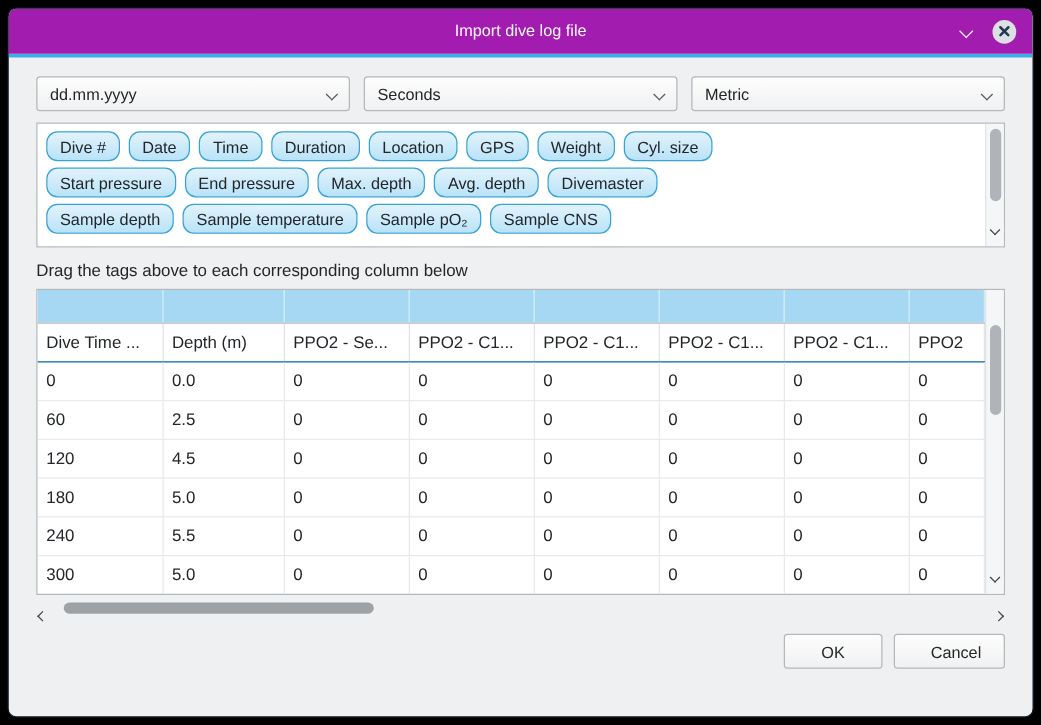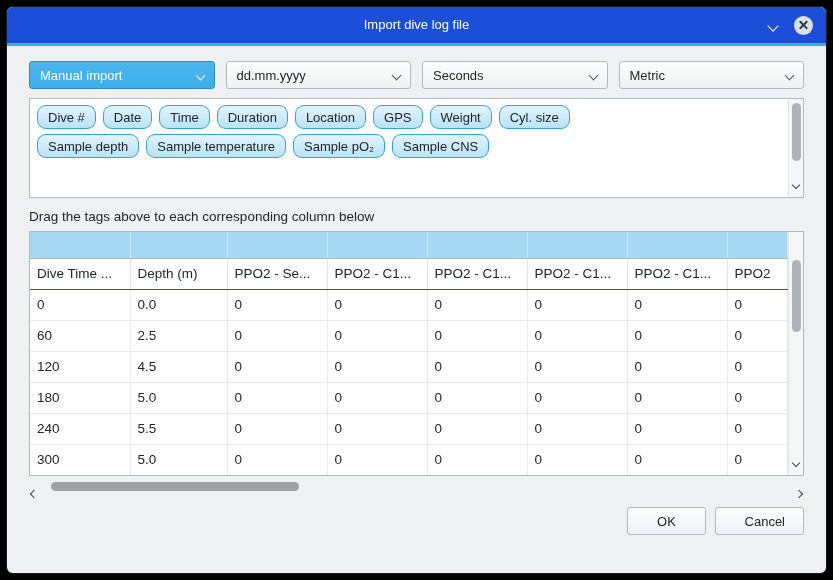--- a/index.html
+++ b/index.html
@@ -2,21 +2,21 @@
 <html><head>
 <meta charset="utf-8">
 <style>
   * { margin:0; padding:0; box-sizing:border-box; }
   html,body { width:833px; height:580px; background:#000; overflow:hidden;
               font-family:"Liberation Sans", sans-serif; }
   .window { position:absolute; left:6px; top:6px; width:821px; height:568px;
             background:#eff0f1; border-radius:7px; overflow:hidden; border:1px solid #121c26; }
 
   
-  .titlebar { height:36px; background:#1d4ed8; position:relative; }
+  .titlebar { height:36px; background:#a21caf; position:relative; }
   .titlebar-title { position:absolute; left:0; right:0; top:0; height:36px; line-height:36px;
                     text-align:center; color:#fcfcfc; font-size:13px; }
   .titlebar-buttons { position:absolute; right:13px; top:0; height:36px; display:flex; align-items:center; gap:17px; }
   .chev { width:7px; height:7px; border-right:1.7px solid #555a5e; border-bottom:1.7px solid #555a5e; display:inline-block; }
   .chev.down  { transform:rotate(45deg); }
   .chev.left  { transform:rotate(135deg); }
   .chev.right { transform:rotate(-45deg); }
   .tb-chev .chev { width:8px; height:8px; border-color:#fcfcfc; border-width:1.8px; margin-top:-3px; }
   .close-btn { width:19px; height:19px; border-radius:50%; background:#dde0e3; position:relative; }
   .close-btn::before,.close-btn::after { content:""; position:absolute; left:4px; top:8.5px;
@@ -86,24 +86,20 @@
     <div class="titlebar-buttons">
       <span class="tb-chev"><span class="chev down"></span></span>
       <span class="close-btn"></span>
     </div>
   </div>
   <div class="accent"></div>
 
   <div class="content">
 
     <div class="combo-row">
-        <div class="combo active">
-          <span class="combo-label">Manual import</span>
-          <span class="chev down"></span>
-        </div>
         <div class="combo">
           <span class="combo-label">dd.mm.yyyy</span>
           <span class="chev down"></span>
         </div>
         <div class="combo">
           <span class="combo-label">Seconds</span>
           <span class="chev down"></span>
         </div>
         <div class="combo">
           <span class="combo-label">Metric</span>
@@ -117,20 +113,27 @@
             <span class="tag">Dive #</span>
             <span class="tag">Date</span>
             <span class="tag">Time</span>
             <span class="tag">Duration</span>
             <span class="tag">Location</span>
             <span class="tag">GPS</span>
             <span class="tag">Weight</span>
             <span class="tag">Cyl. size</span>
           </div>
           <div class="tag-row">
+            <span class="tag">Start pressure</span>
+            <span class="tag">End pressure</span>
+            <span class="tag">Max. depth</span>
+            <span class="tag">Avg. depth</span>
+            <span class="tag">Divemaster</span>
+          </div>
+          <div class="tag-row">
             <span class="tag">Sample depth</span>
             <span class="tag">Sample temperature</span>
             <span class="tag">Sample pO₂</span>
             <span class="tag">Sample CNS</span>
           </div>
         </div>
       <div class="vscroll">
         <div class="thumb" style="top:4px;height:58px;"></div>
         <span class="arrow"><span class="chev down"></span></span>
       </div>

